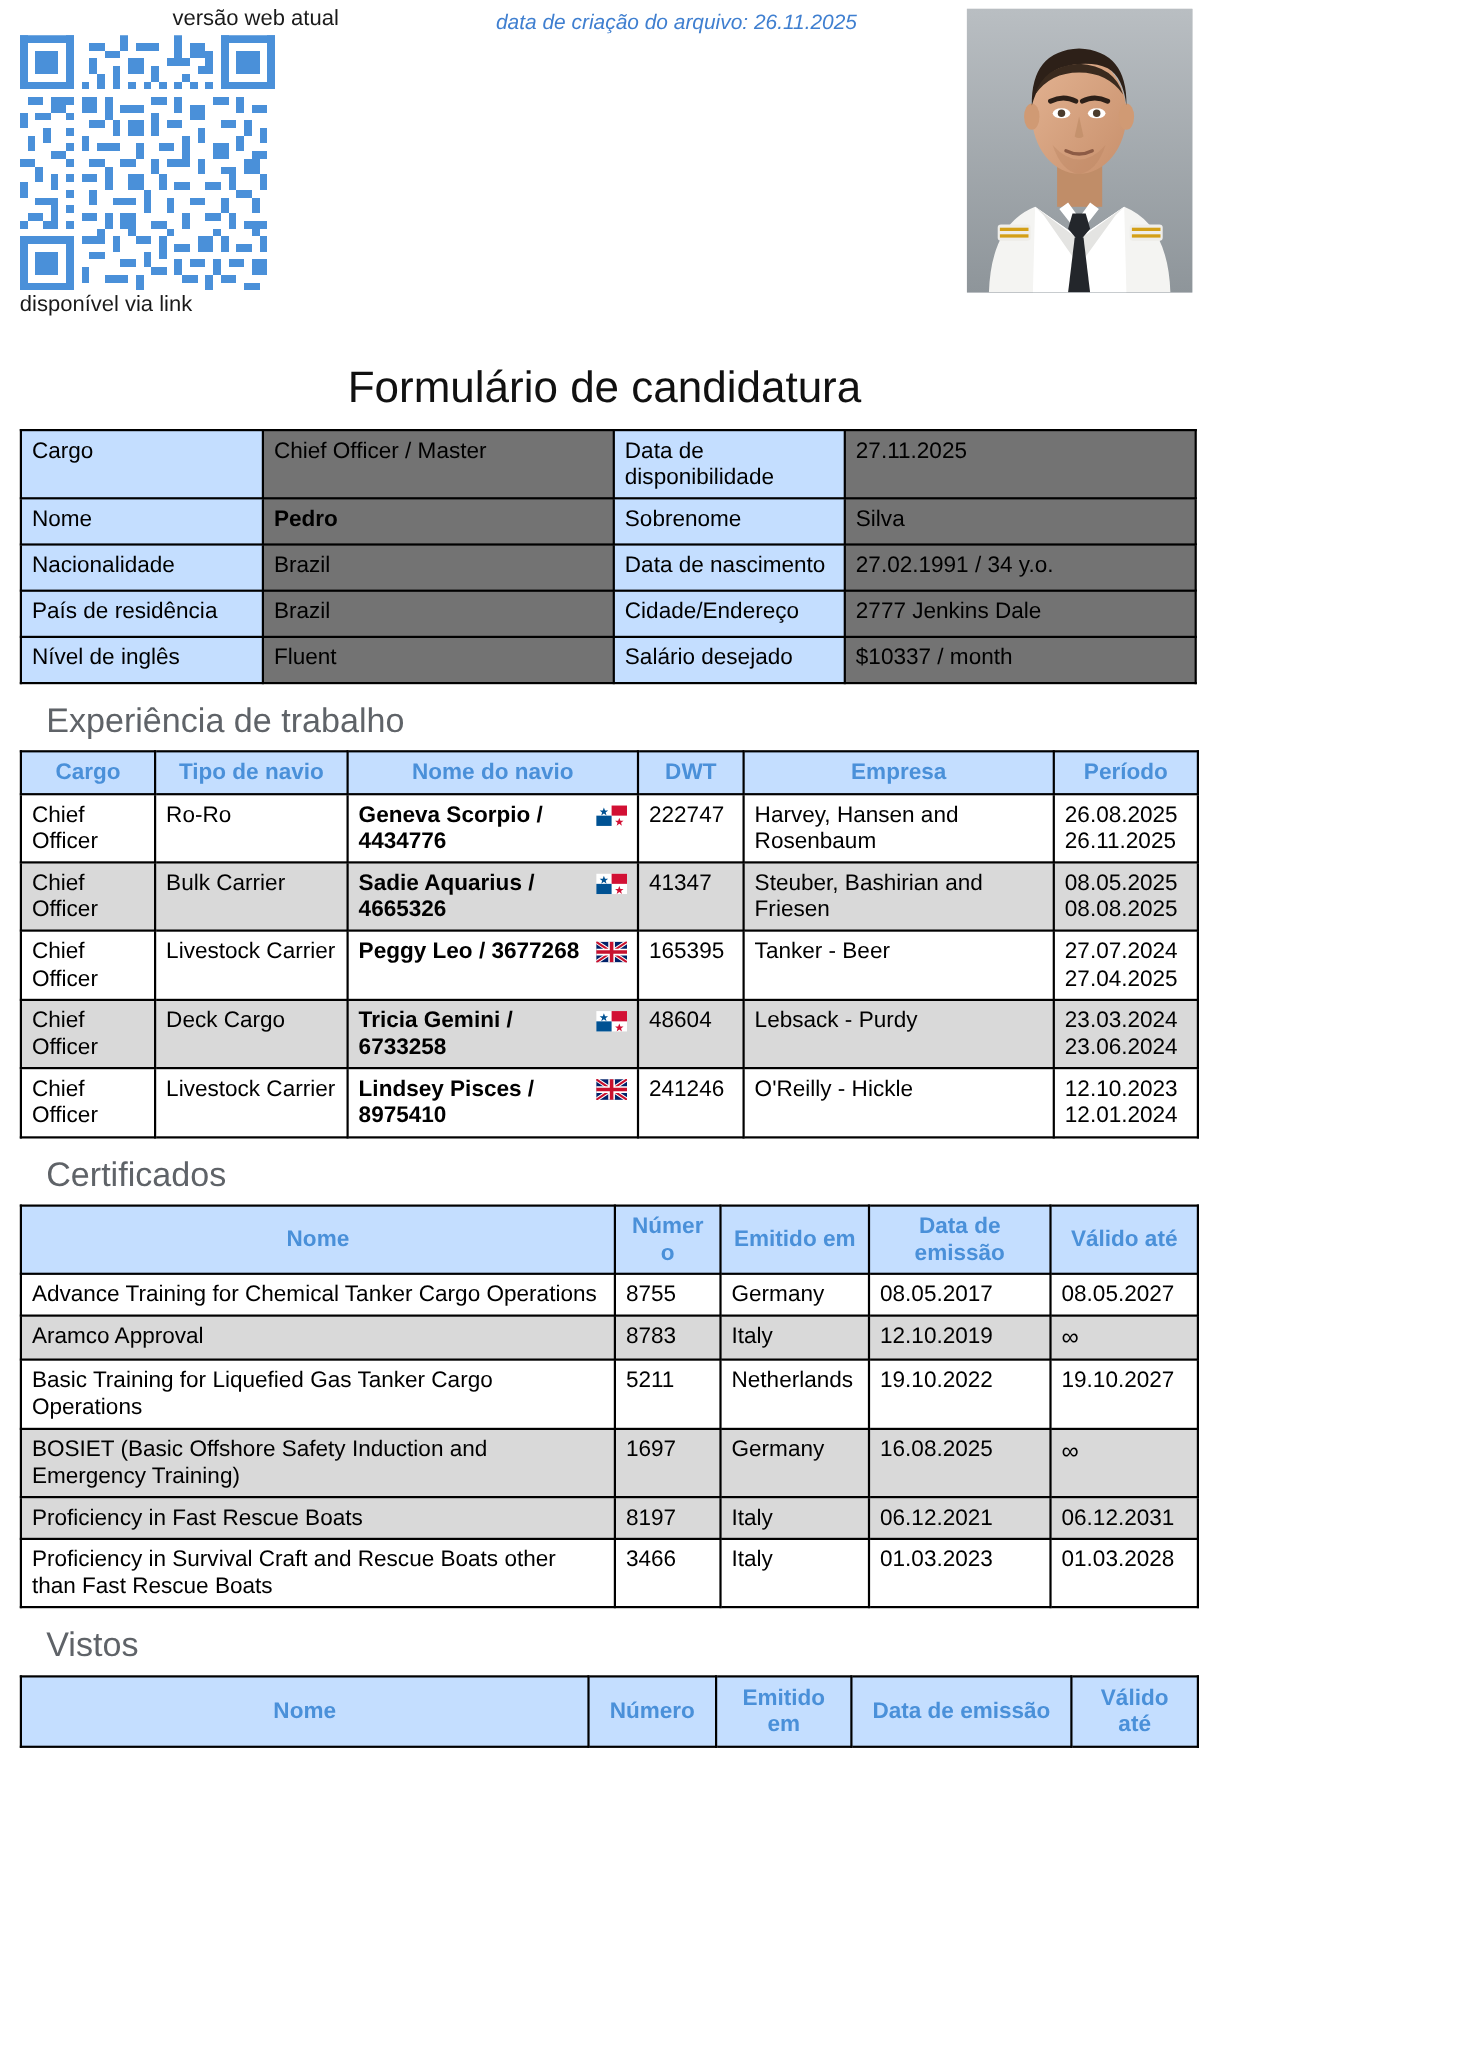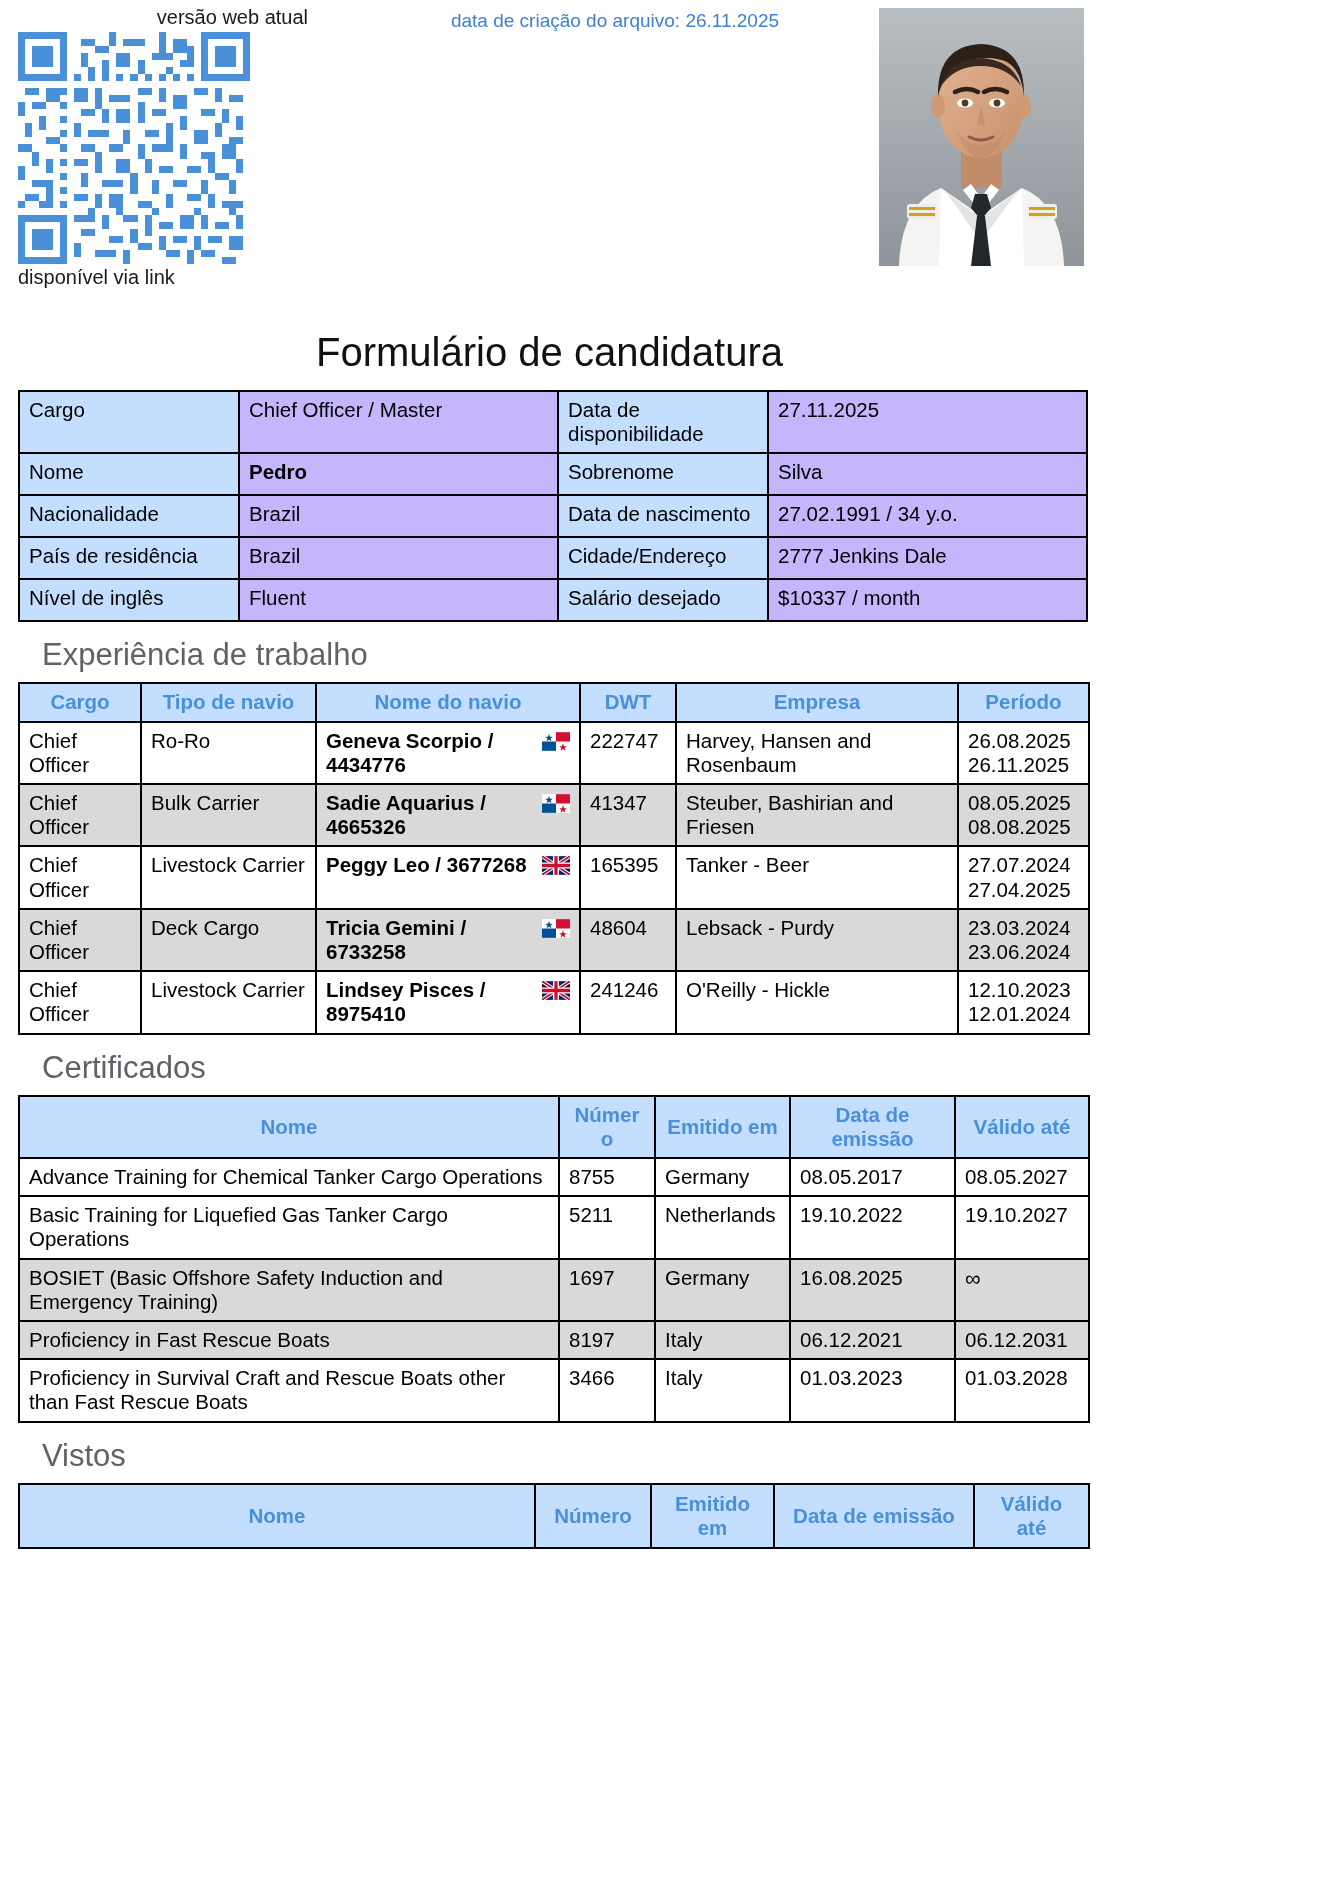--- a/index.html
+++ b/index.html
@@ -47,20 +47,21 @@
     height: 232px;
     display: block;
   }
   .file-date {
     position: absolute;
     left: 400px;
     top: 10px;
     width: 430px;
     text-align: center;
     font-size: 19px;
+    font-style: italic;
     color: #3f7fd0;
   }
   .photo-frame {
     position: absolute;
     right: 245px;
     top: 8px;
     width: 205px;
     height: 258px;
     overflow: hidden;
     background: #9aa0a6;
@@ -108,21 +109,21 @@
   
   .t-info td { height: 28px; }
   .t-info .lbl {
     background: #c4deff;
     width: 200px;
   }
   .t-info .lbl-2 {
     background: #c4deff;
     width: 190px;
   }
-  .t-info .val { background: #c4b5fd; }
+  .t-info .val { background: #737373; }
   .t-info .val-strong { font-weight: bold; }
 
   
   .t-data th {
     background: #c4deff;
     color: #4a90d9;
     font-weight: bold;
     text-align: center;
     vertical-align: middle;
     font-size: 20.5px;
@@ -598,20 +599,27 @@
         </tr>
       </thead>
     <tbody>
         <tr class="">
           <td>Advance Training for Chemical Tanker Cargo Operations</td>
           <td class="num">8755</td>
           <td>Germany</td>
           <td>08.05.2017</td>
           <td>08.05.2027</td>
         </tr>
+        <tr class="alt">
+          <td>Aramco Approval</td>
+          <td class="num">8783</td>
+          <td>Italy</td>
+          <td>12.10.2019</td>
+          <td class="inf">∞</td>
+        </tr>
         <tr class="">
           <td>Basic Training for Liquefied Gas Tanker Cargo Operations</td>
           <td class="num">5211</td>
           <td>Netherlands</td>
           <td>19.10.2022</td>
           <td>19.10.2027</td>
         </tr>
         <tr class="alt">
           <td>BOSIET (Basic Offshore Safety Induction and Emergency Training)</td>
           <td class="num">1697</td>

